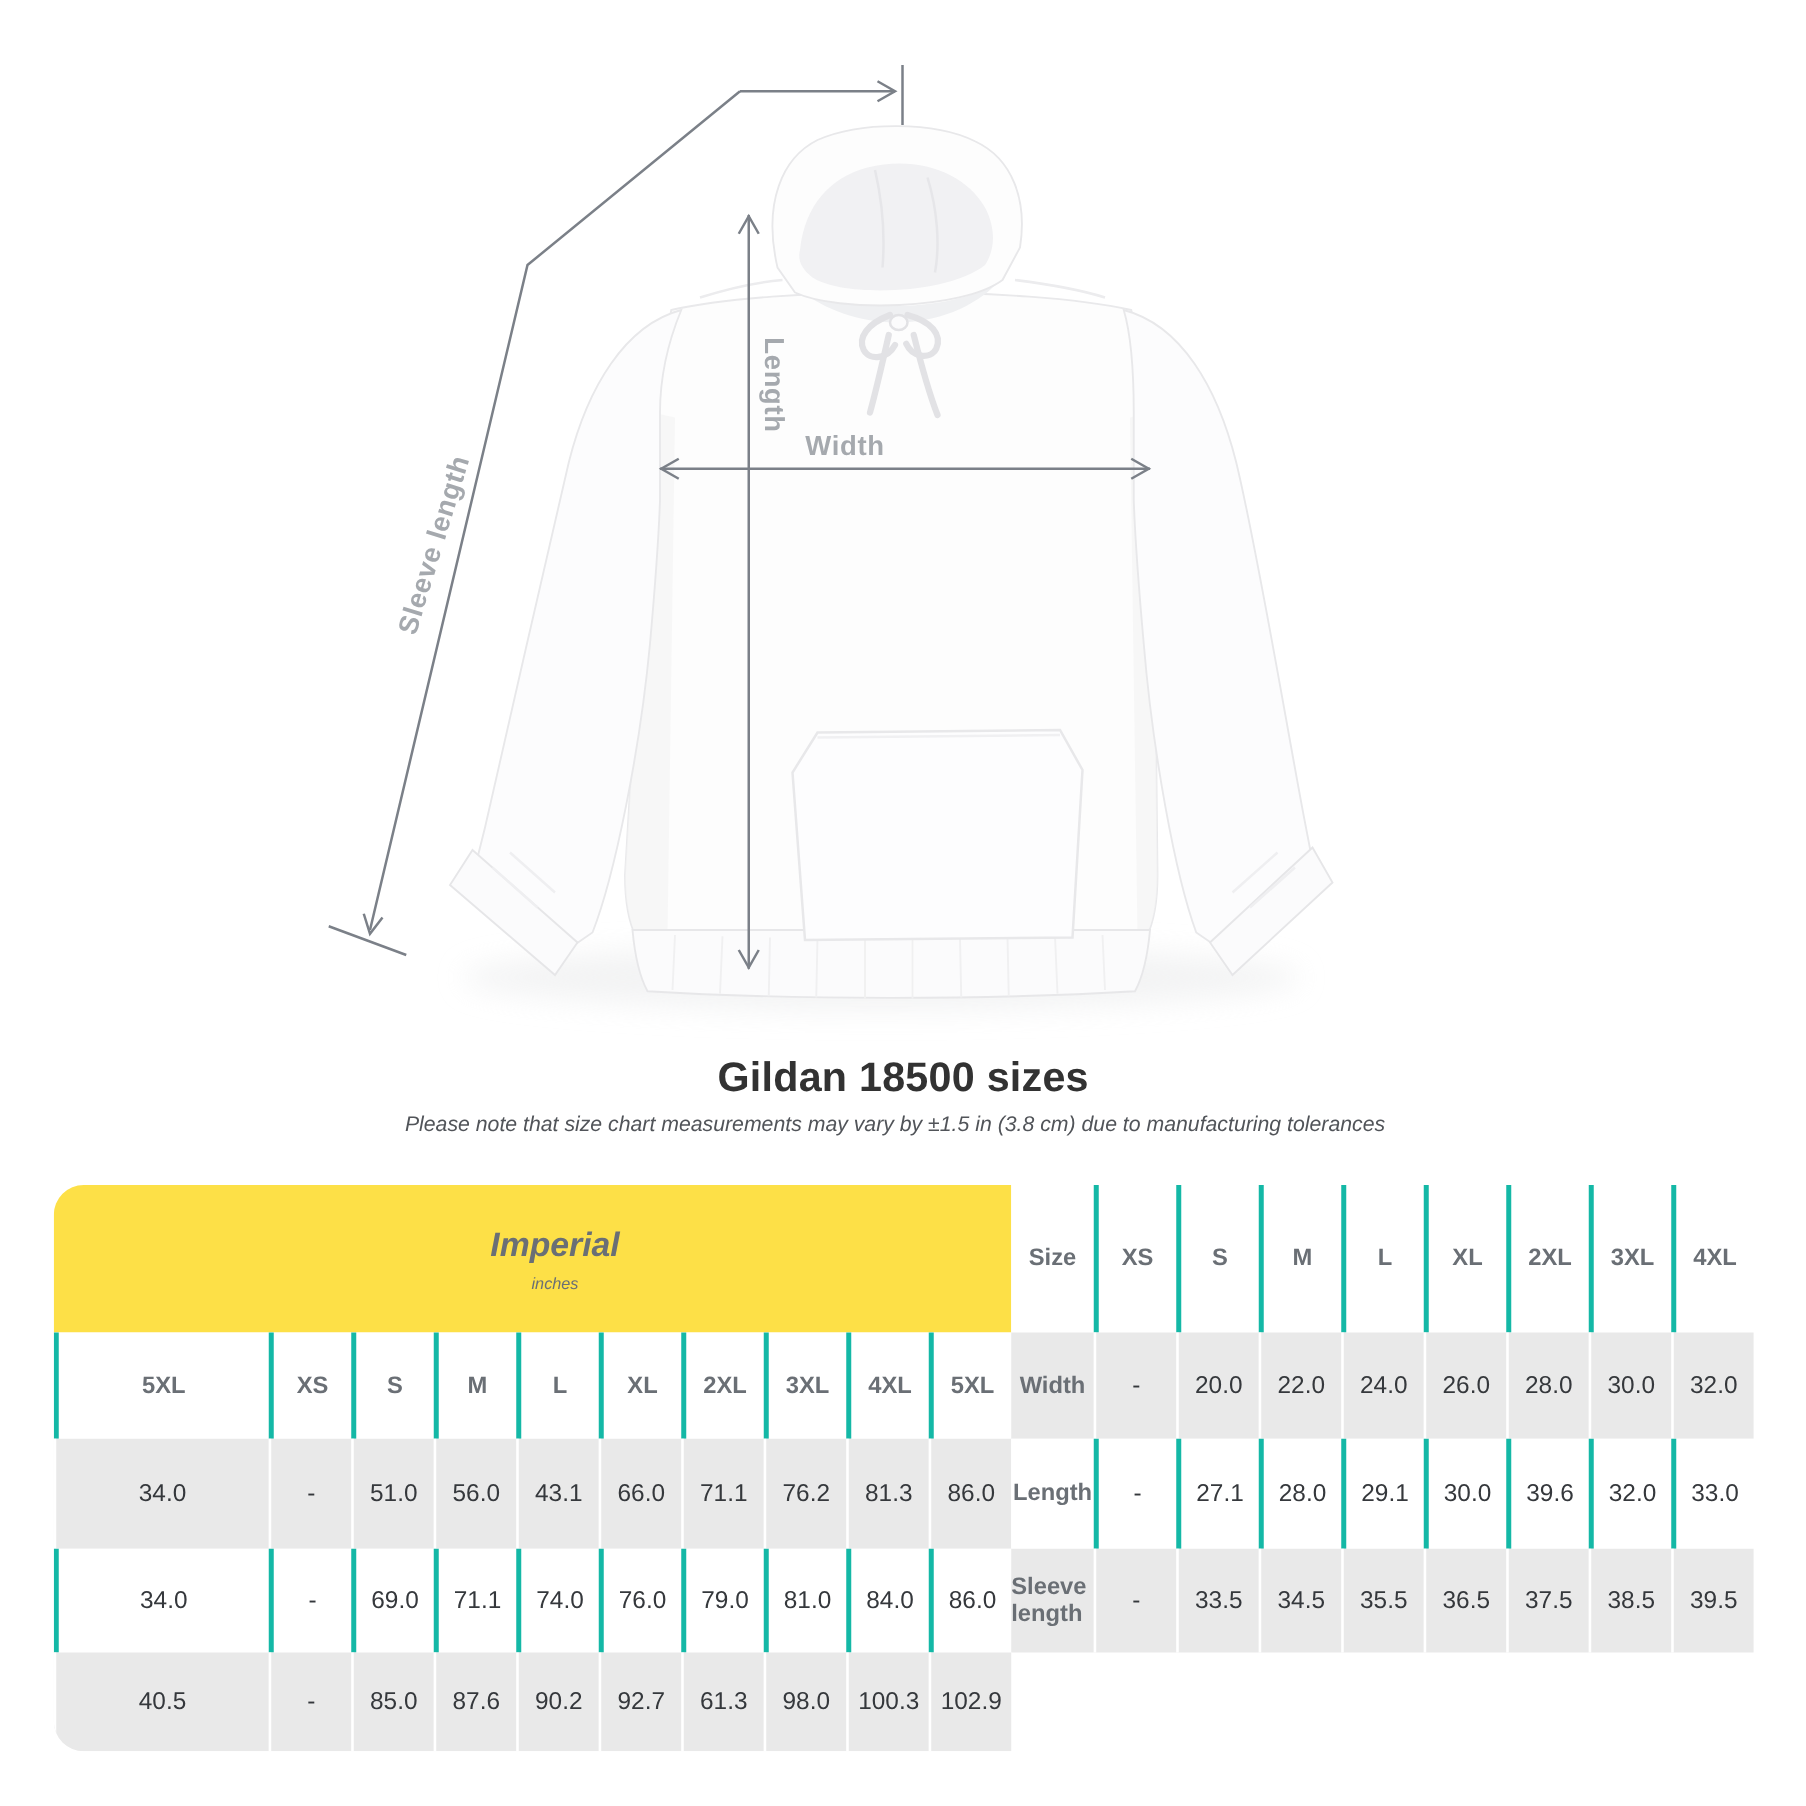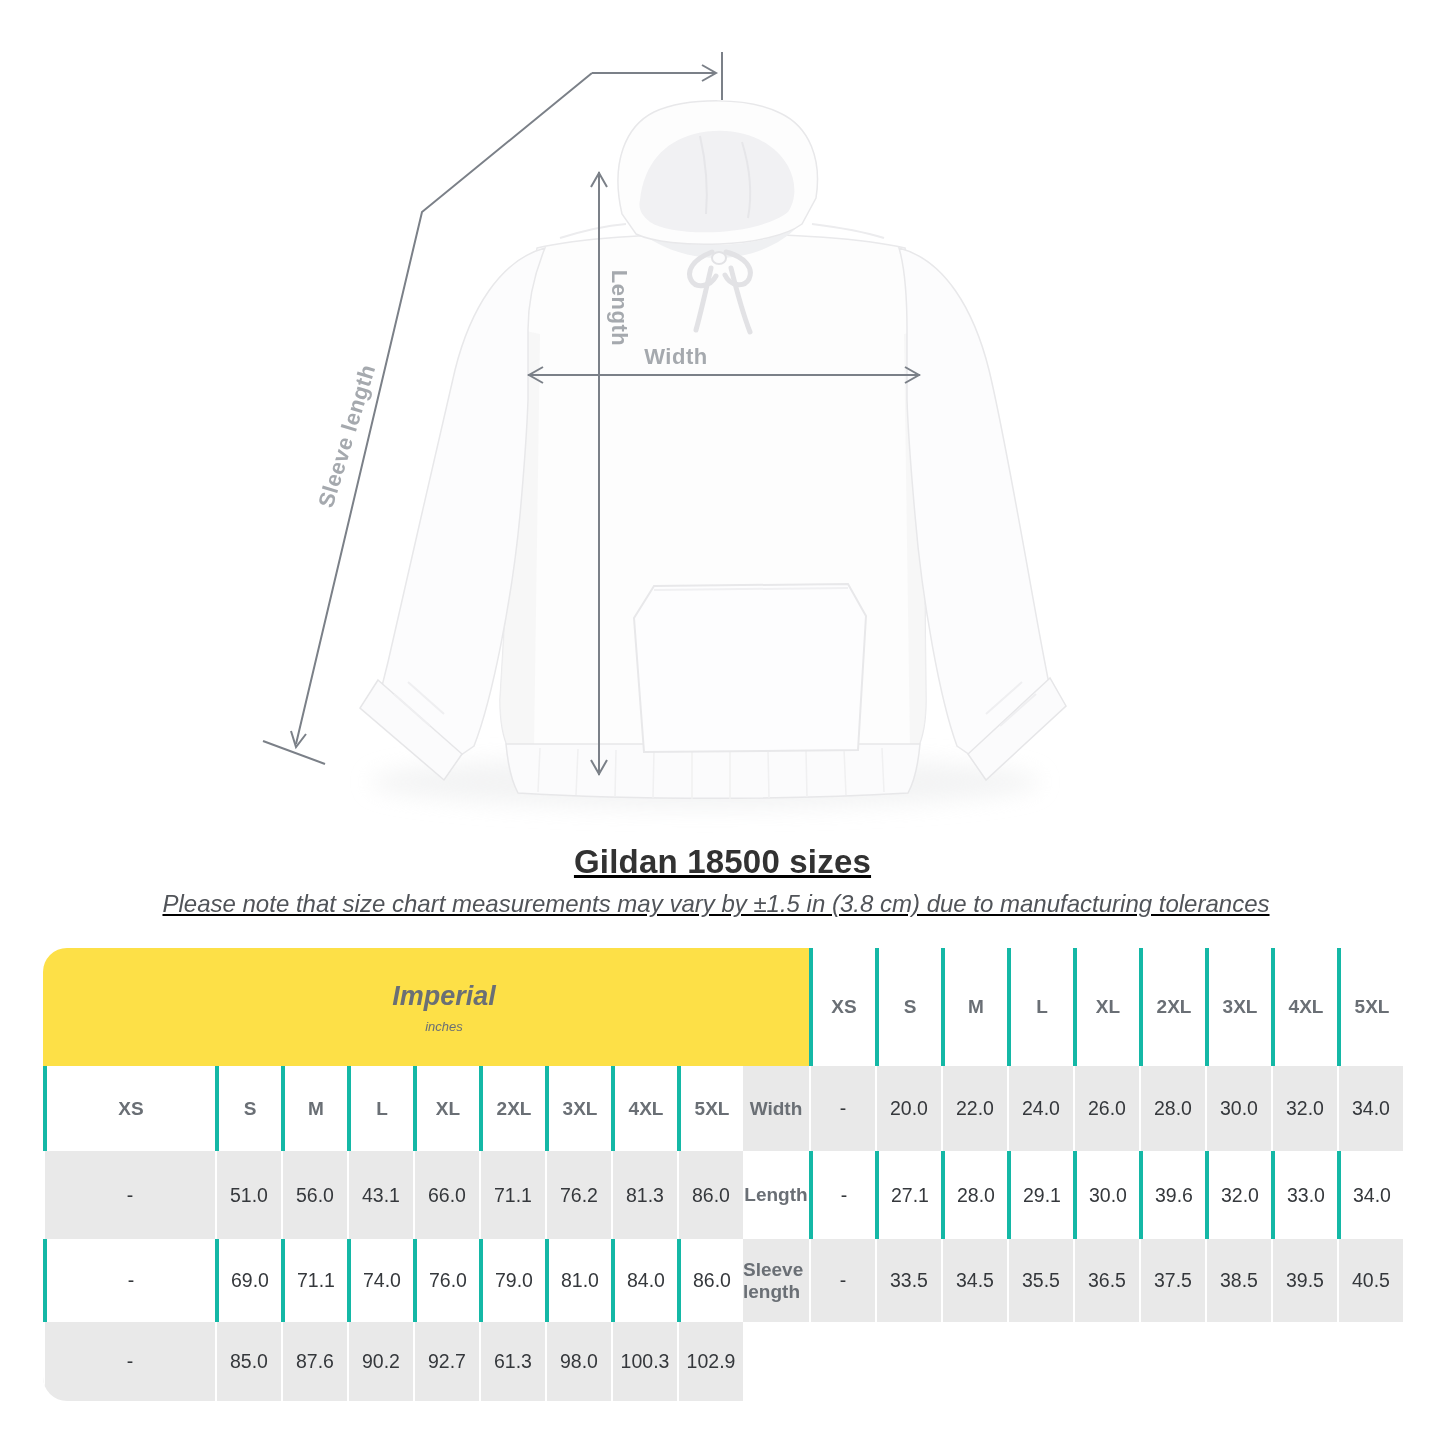--- a/index.html
+++ b/index.html
@@ -6,23 +6,23 @@
   body{width:1445px;height:1445px;position:relative;overflow:hidden;
        font-family:"Liberation Sans","DejaVu Sans",sans-serif;}
 
   
   .diagram{position:absolute;top:0;left:0;width:1445px;height:845px;}
   .diagram svg{display:block;width:1445px;height:845px;}
   .mlabel{font-family:"Liberation Sans","DejaVu Sans",sans-serif;
           font-size:22px;font-weight:bold;fill:#a5a9ae;letter-spacing:.5px;}
 
   
-  .title-block{position:absolute;top:843px;left:0;width:1445px;text-align:center;text-decoration:underline;}
+  .title-block{position:absolute;top:843px;left:0;width:1445px;text-align:center;}
   .page-title{margin:0;font-size:33px;font-weight:bold;color:#323232;letter-spacing:.2px;}
-  .page-subtitle{margin:9px 13px 0 0;font-size:24px;font-style:italic;color:#515459;}
+  .page-subtitle{margin:9px 13px 0 0;font-size:17px;font-style:italic;color:#515459;}
 
   
   .size-table{position:absolute;top:948px;left:43px;width:1360px;height:453px;
               display:grid;grid-template-columns:172px repeat(18,1fr);
               grid-template-rows:118px 85px 88px 83px 79px;
               border-radius:24px;overflow:hidden;}
   .t-sec{display:flex;flex-direction:column;align-items:center;justify-content:center;
          background:#fde047;row-gap:7px;}
   .t-sec.imp{grid-column:1/11;padding-left:36px;}
   .t-sec.met{grid-column:11/20;padding-right:30px;}
@@ -146,20 +146,21 @@
 <div class="title-block">
   <h1 class="page-title">Gildan 18500 sizes</h1>
   <p class="page-subtitle">Please note that size chart measurements may vary by ±1.5 in (3.8 cm) due to manufacturing tolerances</p>
 </div>
 
 <div class="size-table" id="sizeTable">
     <div class="t-sec imp">
       <div class="sec-title">Imperial</div>
       <div class="sec-unit">inches</div>
     </div>
+    <div class="c w hdr first">Size</div>
     <div class="c w hdr">XS</div>
     <div class="c w hdr">S</div>
     <div class="c w hdr">M</div>
     <div class="c w hdr">L</div>
     <div class="c w hdr">XL</div>
     <div class="c w hdr">2XL</div>
     <div class="c w hdr">3XL</div>
     <div class="c w hdr">4XL</div>
     <div class="c w hdr">5XL</div>
     <div class="c w hdr">XS</div>

